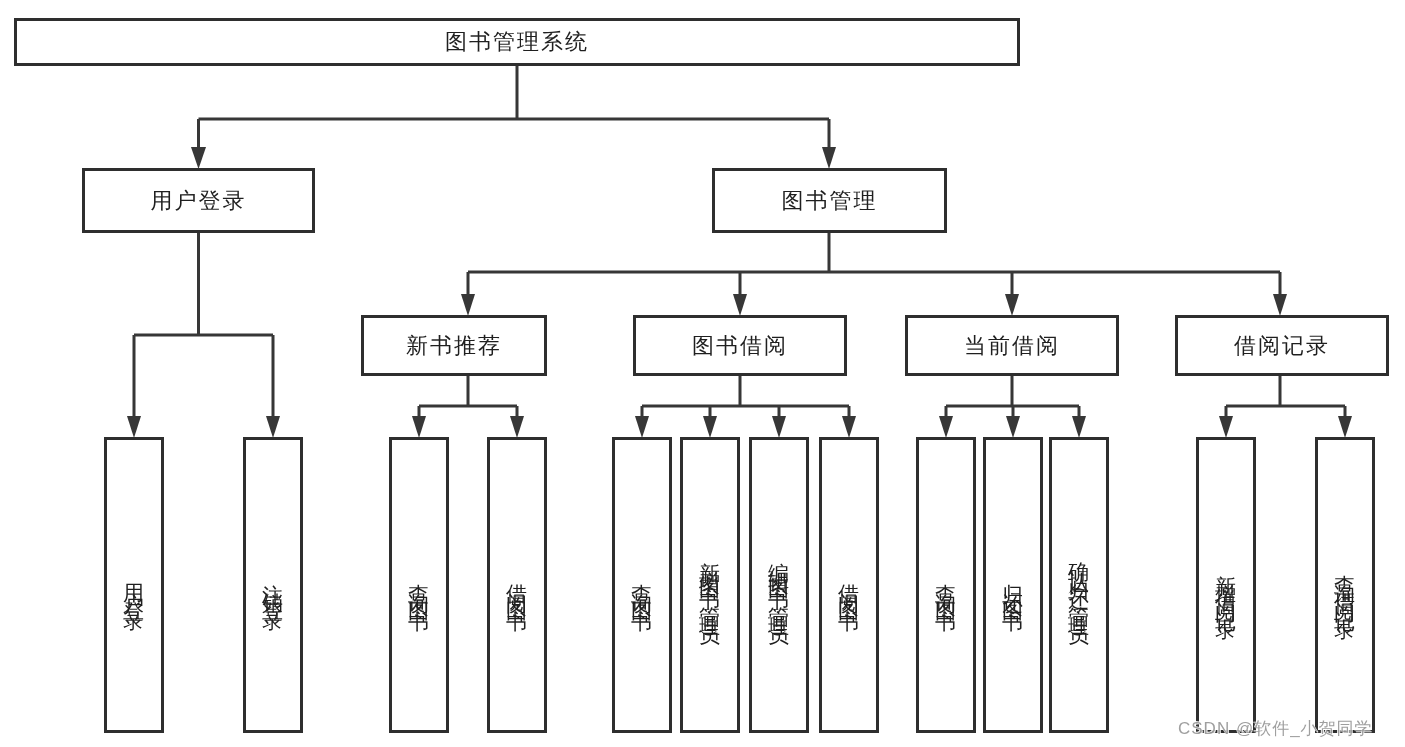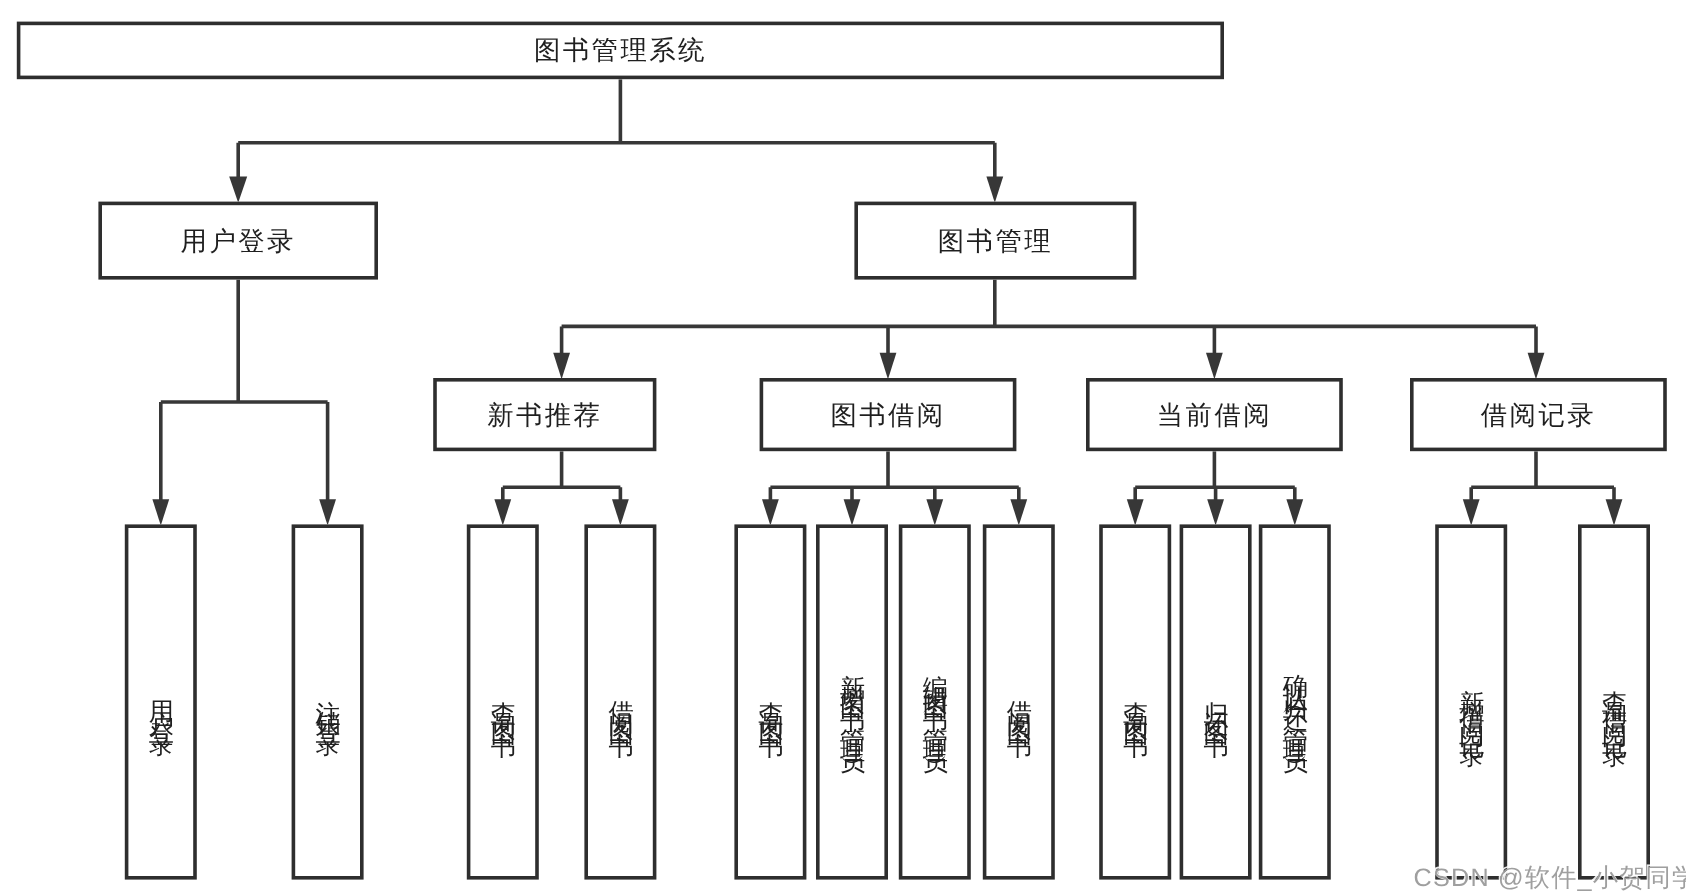--- a/index.html
+++ b/index.html
@@ -45,21 +45,21 @@
     line-height: 1;
     letter-spacing: 9px;
     white-space: nowrap;
   }
   #watermark {
     position: absolute;
     left: 1178px;
     top: 717px;
     width: 215px;
     text-align: left;
-    font-size: 21px;
+    font-size: 17px;
     color: #9f9f9f;
     letter-spacing: 1px;
     white-space: nowrap;
     z-index: 5;
     text-shadow: 1px 1px 0 rgba(255,255,255,0.9), -1px -1px 0 rgba(255,255,255,0.9);
   }
 </style>
 </head>
 <body>
 

